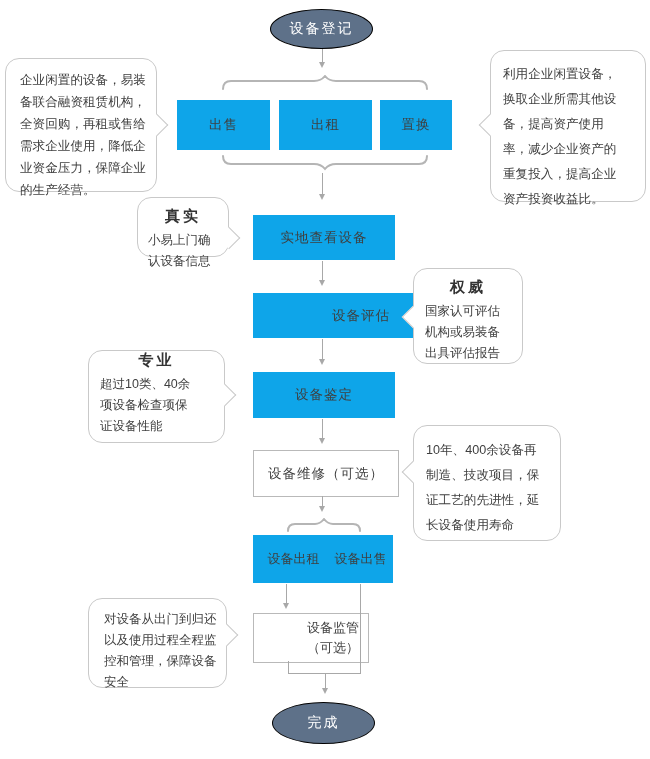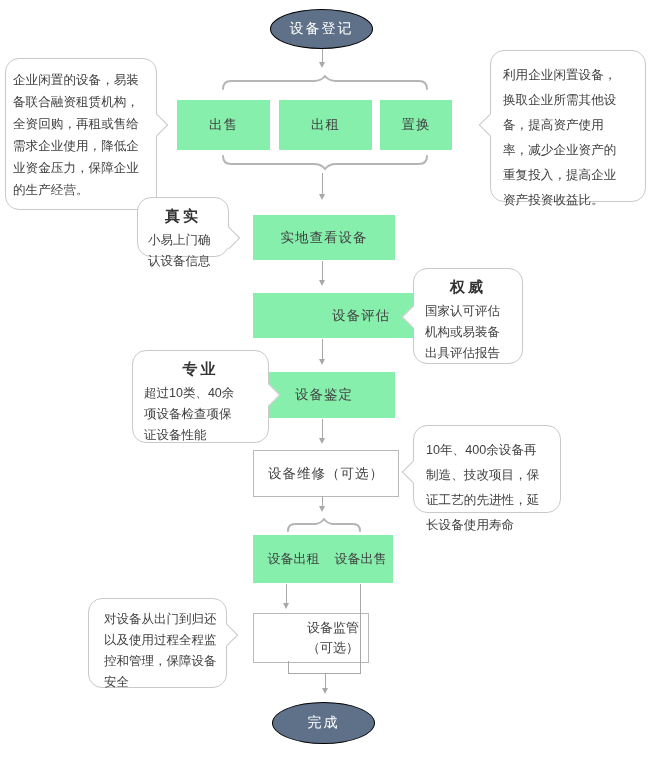--- a/index.html
+++ b/index.html
@@ -5,21 +5,21 @@
   html,body{margin:0;padding:0;background:#ffffff;}
   body{font-family:"Liberation Sans","DejaVu Sans",sans-serif;}
   .canvas{position:relative;width:650px;height:759px;background:#fff;overflow:hidden;}
 
   
   .node{position:absolute;background:#5e7189;border:1px solid #000000;border-radius:50%;
         color:#fff;display:flex;align-items:center;justify-content:center;
         font-size:14px;letter-spacing:2px;}
 
   
-  .gbox{position:absolute;background:#86efac;color:#3f3f3f;display:flex;align-items:center;
+  .gbox{position:absolute;background:#0ea5e9;color:#3f3f3f;display:flex;align-items:center;
         justify-content:center;font-size:13.5px;letter-spacing:1px;}
 
   
   .obox{position:absolute;background:#fff;border:1px solid #b9b9b9;color:#3f3f3f;
         display:flex;align-items:center;justify-content:center;font-size:13.5px;
         letter-spacing:1px;text-align:center;white-space:pre;line-height:20px;}
 
   
   .arr{position:absolute;width:0;border-left:1px solid #a8a8a8;}
   .arr::after{content:"";position:absolute;left:-4px;bottom:-6px;
@@ -92,31 +92,31 @@
   <div class="obox" style="left:253px;top:613px;width:70px;height:48px;font-size:13px;letter-spacing:0;padding-left:44px;">设备监管
 （可选）</div>
 
   <div class="vline" style="left:288px;top:661px;height:13px;"></div>
   <div class="vline" style="left:360px;top:584px;height:90px;"></div>
   <div class="hline" style="left:288px;top:673px;width:73px;"></div>
   <div class="arr" style="left:325px;top:673px;height:18px;"></div>
 
   <div class="node" style="left:272px;top:702px;width:101px;height:40px;">完成</div>
 
-  <div class="callout" style="left:5px;top:58px;width:152px;height:152px;padding:10px 7px;">
+  <div class="callout" style="left:5px;top:58px;width:152px;height:134px;padding:10px 14px;">
     <div class="body" style="line-height:22px;font-size:12.6px;">企业闲置的设备，易装
 备联合融资租赁机构，
 全资回购，再租或售给
 需求企业使用，降低企
 业资金压力，保障企业
 的生产经营。</div>
     <div class="ptr r" style="top:58px;"></div>
   </div>
 
-  <div class="callout" style="left:490px;top:50px;width:156px;height:152px;padding:12px 12px;">
+  <div class="callout" style="left:490px;top:50px;width:156px;height:152px;padding:12px 12px;font-family:Liberation Mono, monospace;">
     <div class="body" style="line-height:25px;font-size:12.6px;">利用企业闲置设备，
 换取企业所需其他设
 备，提高资产使用
 率，减少企业资产的
 重复投入，提高企业
 资产投资收益比。</div>
     <div class="ptr l" style="top:66px;"></div>
   </div>
 
   <div class="callout" style="left:137px;top:197px;width:92px;height:60px;padding:9px 10px;">
@@ -127,29 +127,29 @@
   </div>
 
   <div class="callout" style="left:413px;top:268px;width:110px;height:96px;padding:9px 11px;">
     <div class="title">权威</div>
     <div class="body">国家认可评估
 机构或易装备
 出具评估报告</div>
     <div class="ptr l" style="top:40px;"></div>
   </div>
 
-  <div class="callout" style="left:88px;top:350px;width:137px;height:93px;padding:9px 11px;margin-left:44px;">
+  <div class="callout" style="left:88px;top:350px;width:137px;height:93px;padding:0 11px;">
     <div class="title">专业</div>
     <div class="body">超过10类、40余
 项设备检查项保
 证设备性能</div>
     <div class="ptr r" style="top:36px;"></div>
   </div>
 
-  <div class="callout" style="left:413px;top:425px;width:148px;height:88px;padding:12px 12px;">
+  <div class="callout" style="left:413px;top:425px;width:148px;height:116px;padding:12px 12px;">
     <div class="body" style="line-height:25px;font-size:12.6px;">10年、400余设备再
 制造、技改项目，保
 证工艺的先进性，延
 长设备使用寿命</div>
     <div class="ptr l" style="top:38px;"></div>
   </div>
 
   <div class="callout" style="left:88px;top:598px;width:139px;height:90px;padding:10px 15px;">
     <div class="body">对设备从出门到归还
 以及使用过程全程监

